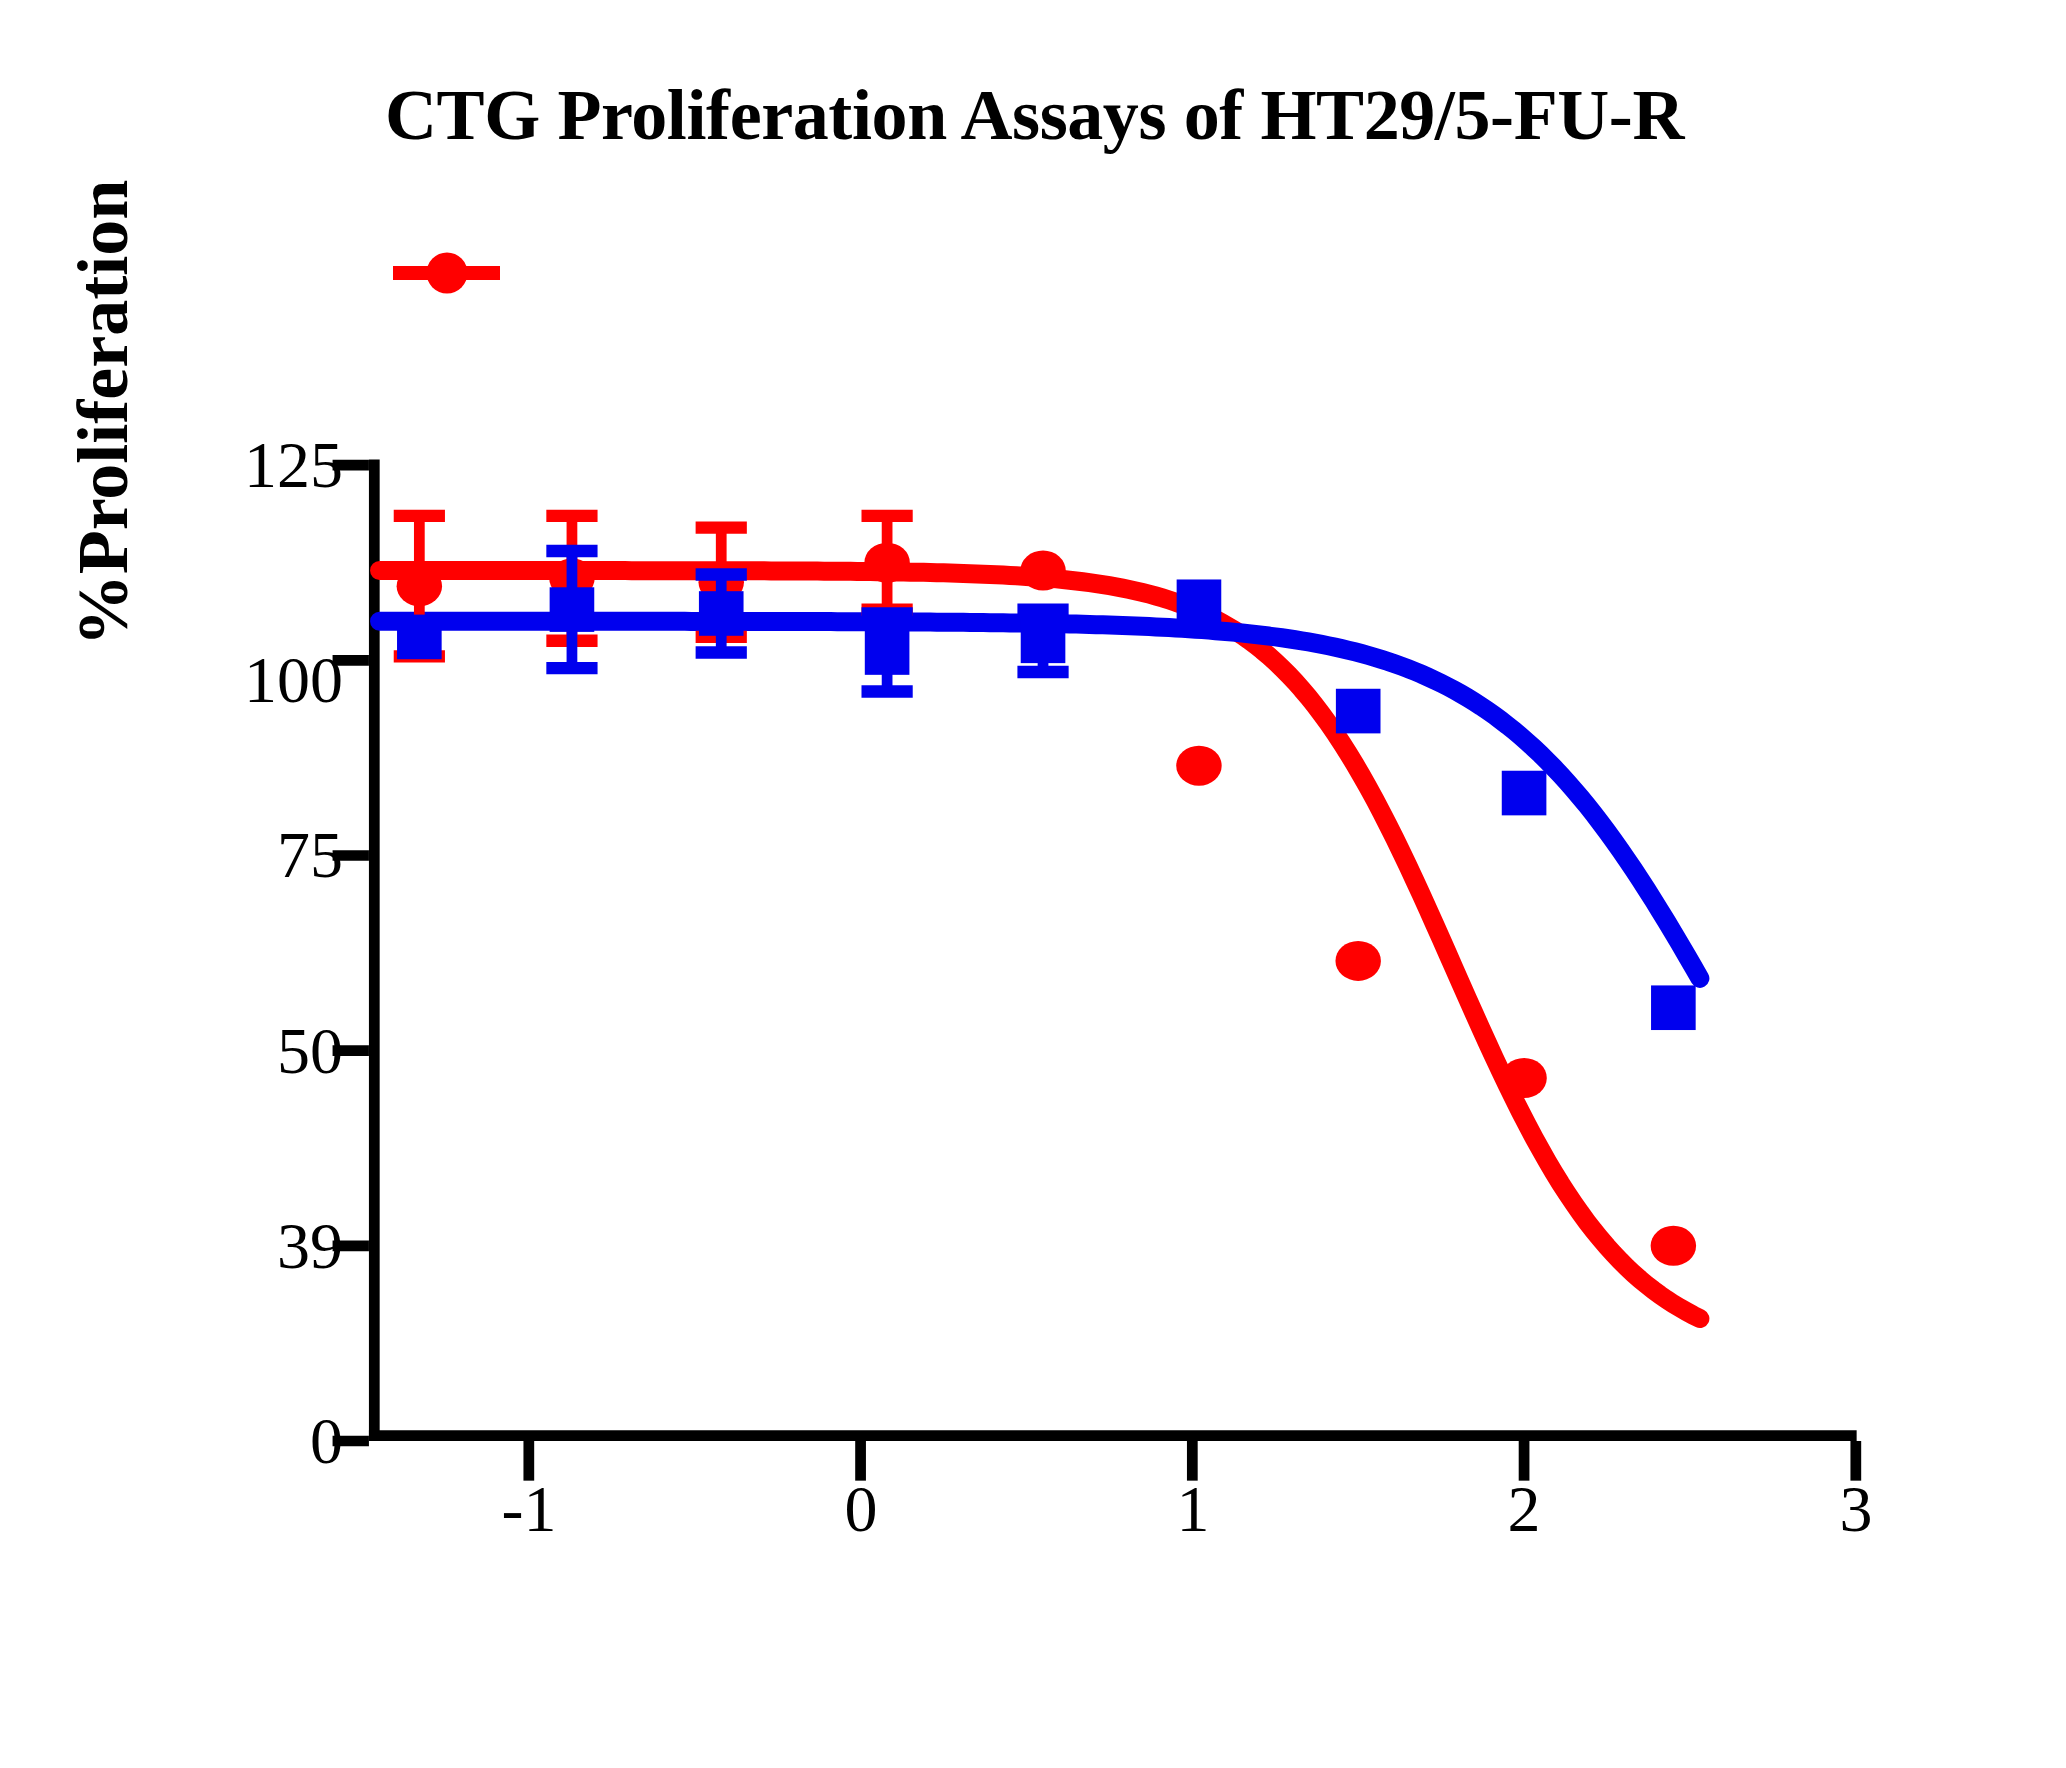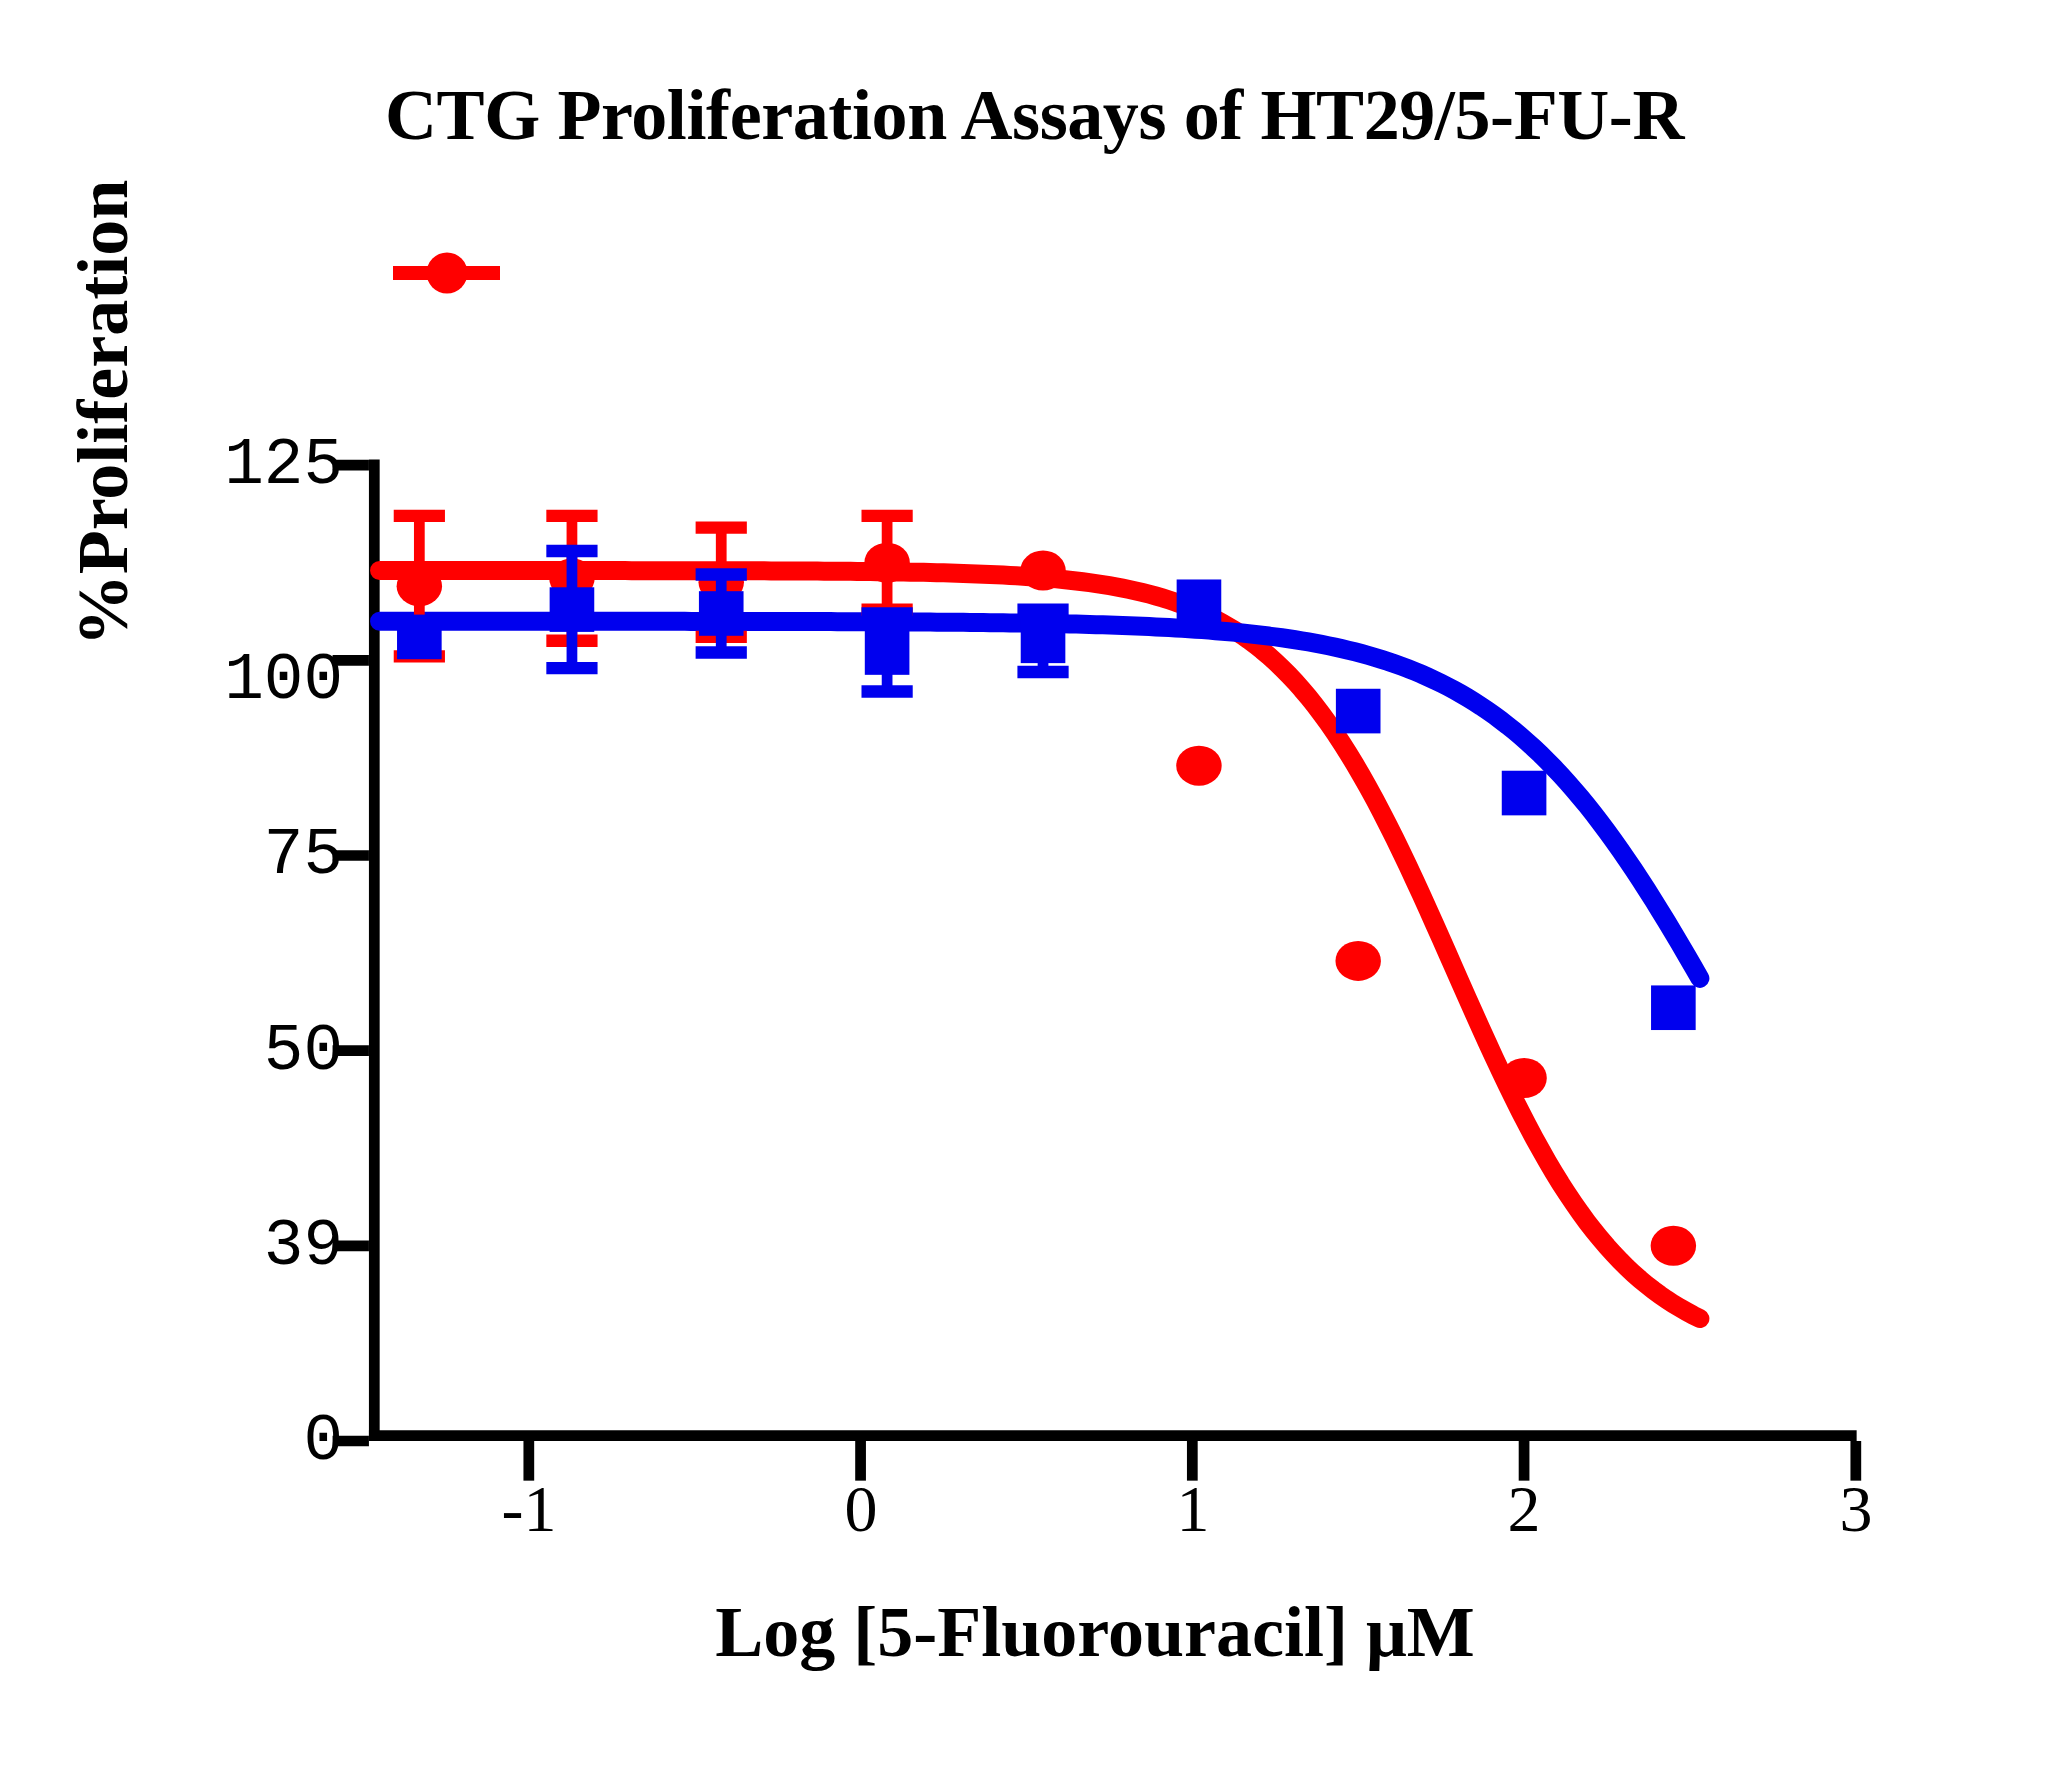--- a/index.html
+++ b/index.html
@@ -94,21 +94,20 @@
     font-weight: bold;
     white-space: nowrap;
   }
   .ytick-label {
     position: absolute;
     right: 0;
     font-size: 66px;
     text-align: right;
     transform: translateY(-50%);
     white-space: nowrap;
-    font-family: Liberation Mono, monospace;
   }
   .ytick-wrap {
     position: absolute;
     left: 165px;
     width: 178px;
     top: 0;
     height: 1769px;
   }
   .xtick-label {
     position: absolute;
@@ -130,21 +129,20 @@
   <div class="legend">
     <div class="legend-row">
       <span class="legend-marker">
         <span class="legend-line" style="background:#ff0000"></span>
         <span class="legend-sym circle" style="background:#ff0000"></span>
       </span>
     </div>
   </div>
 
   <div class="ylabel">%Proliferation</div>
-  <div class="xlabel">Log [5-Fluorouracil] μM</div>
 
   <div class="ytick-wrap" id="ytick-wrap">
       <div class="ytick-label" style="top: 1441px;">0</div>
       <div class="ytick-label" style="top: 1246px;">39</div>
       <div class="ytick-label" style="top: 1051px;">50</div>
       <div class="ytick-label" style="top: 855px;">75</div>
       <div class="ytick-label" style="top: 680px;">100</div>
       <div class="ytick-label" style="top: 465px;">125</div>
     </div>
   <div id="xtick-wrap">

